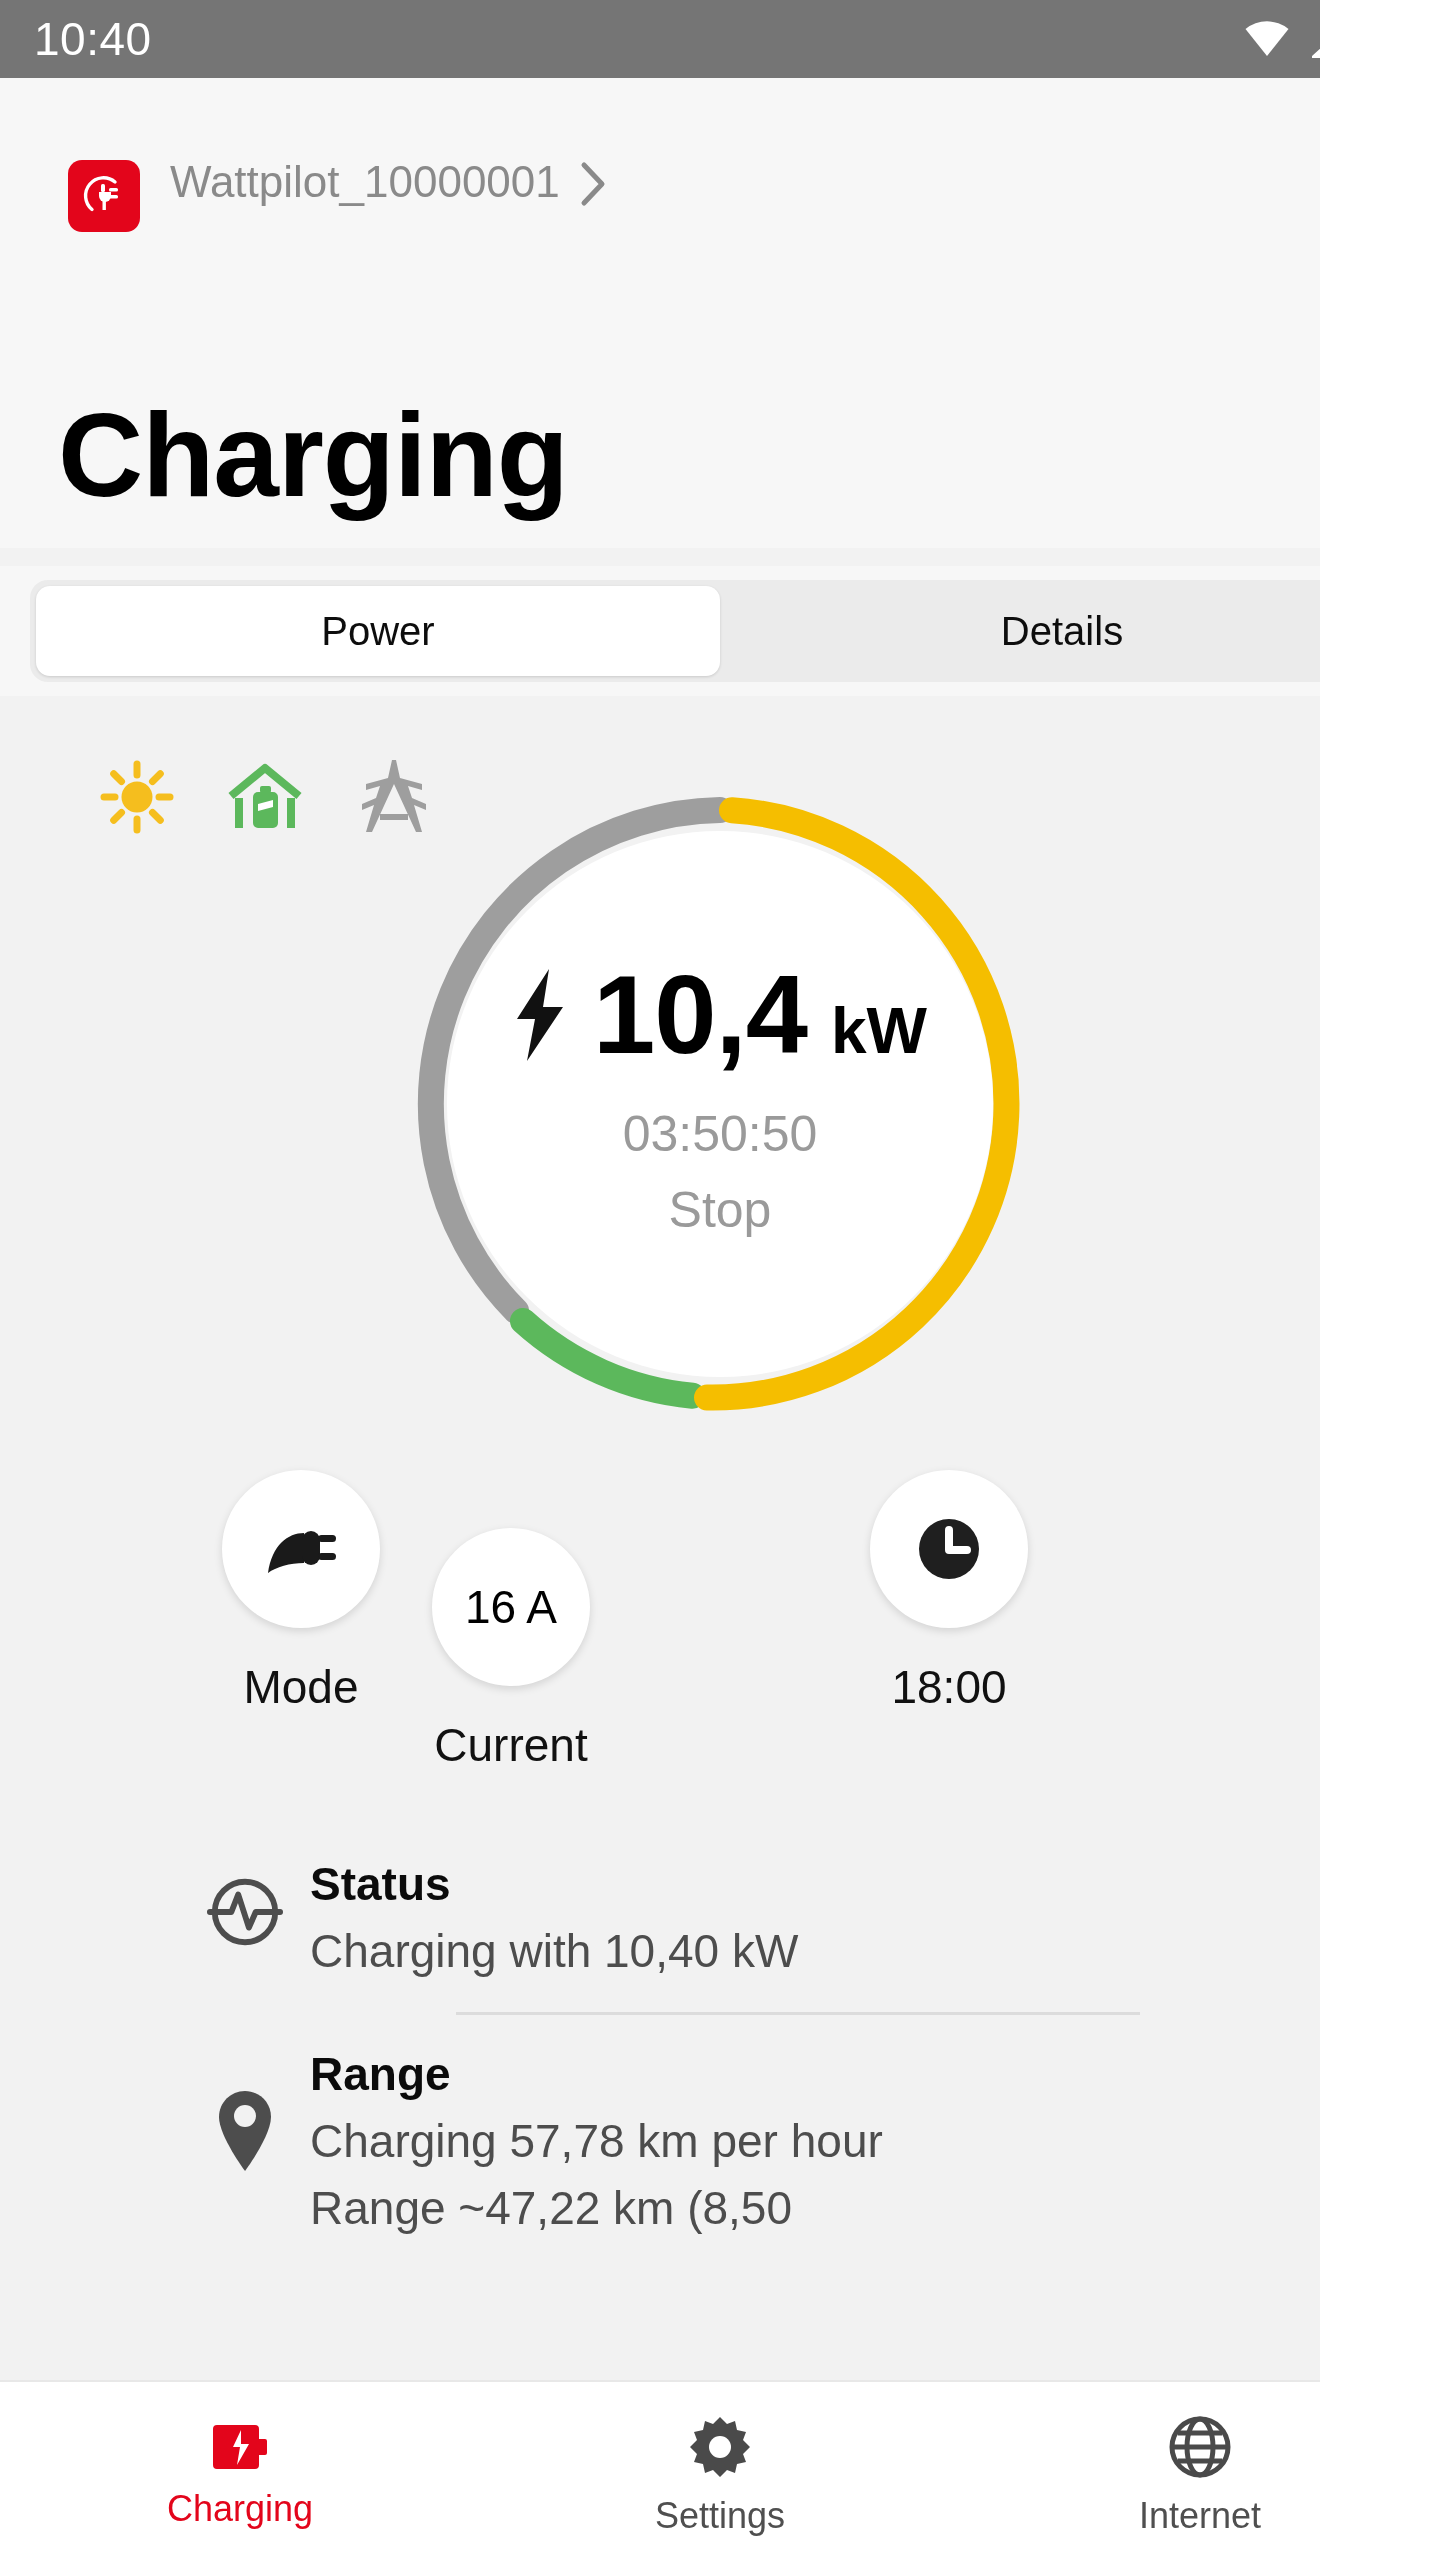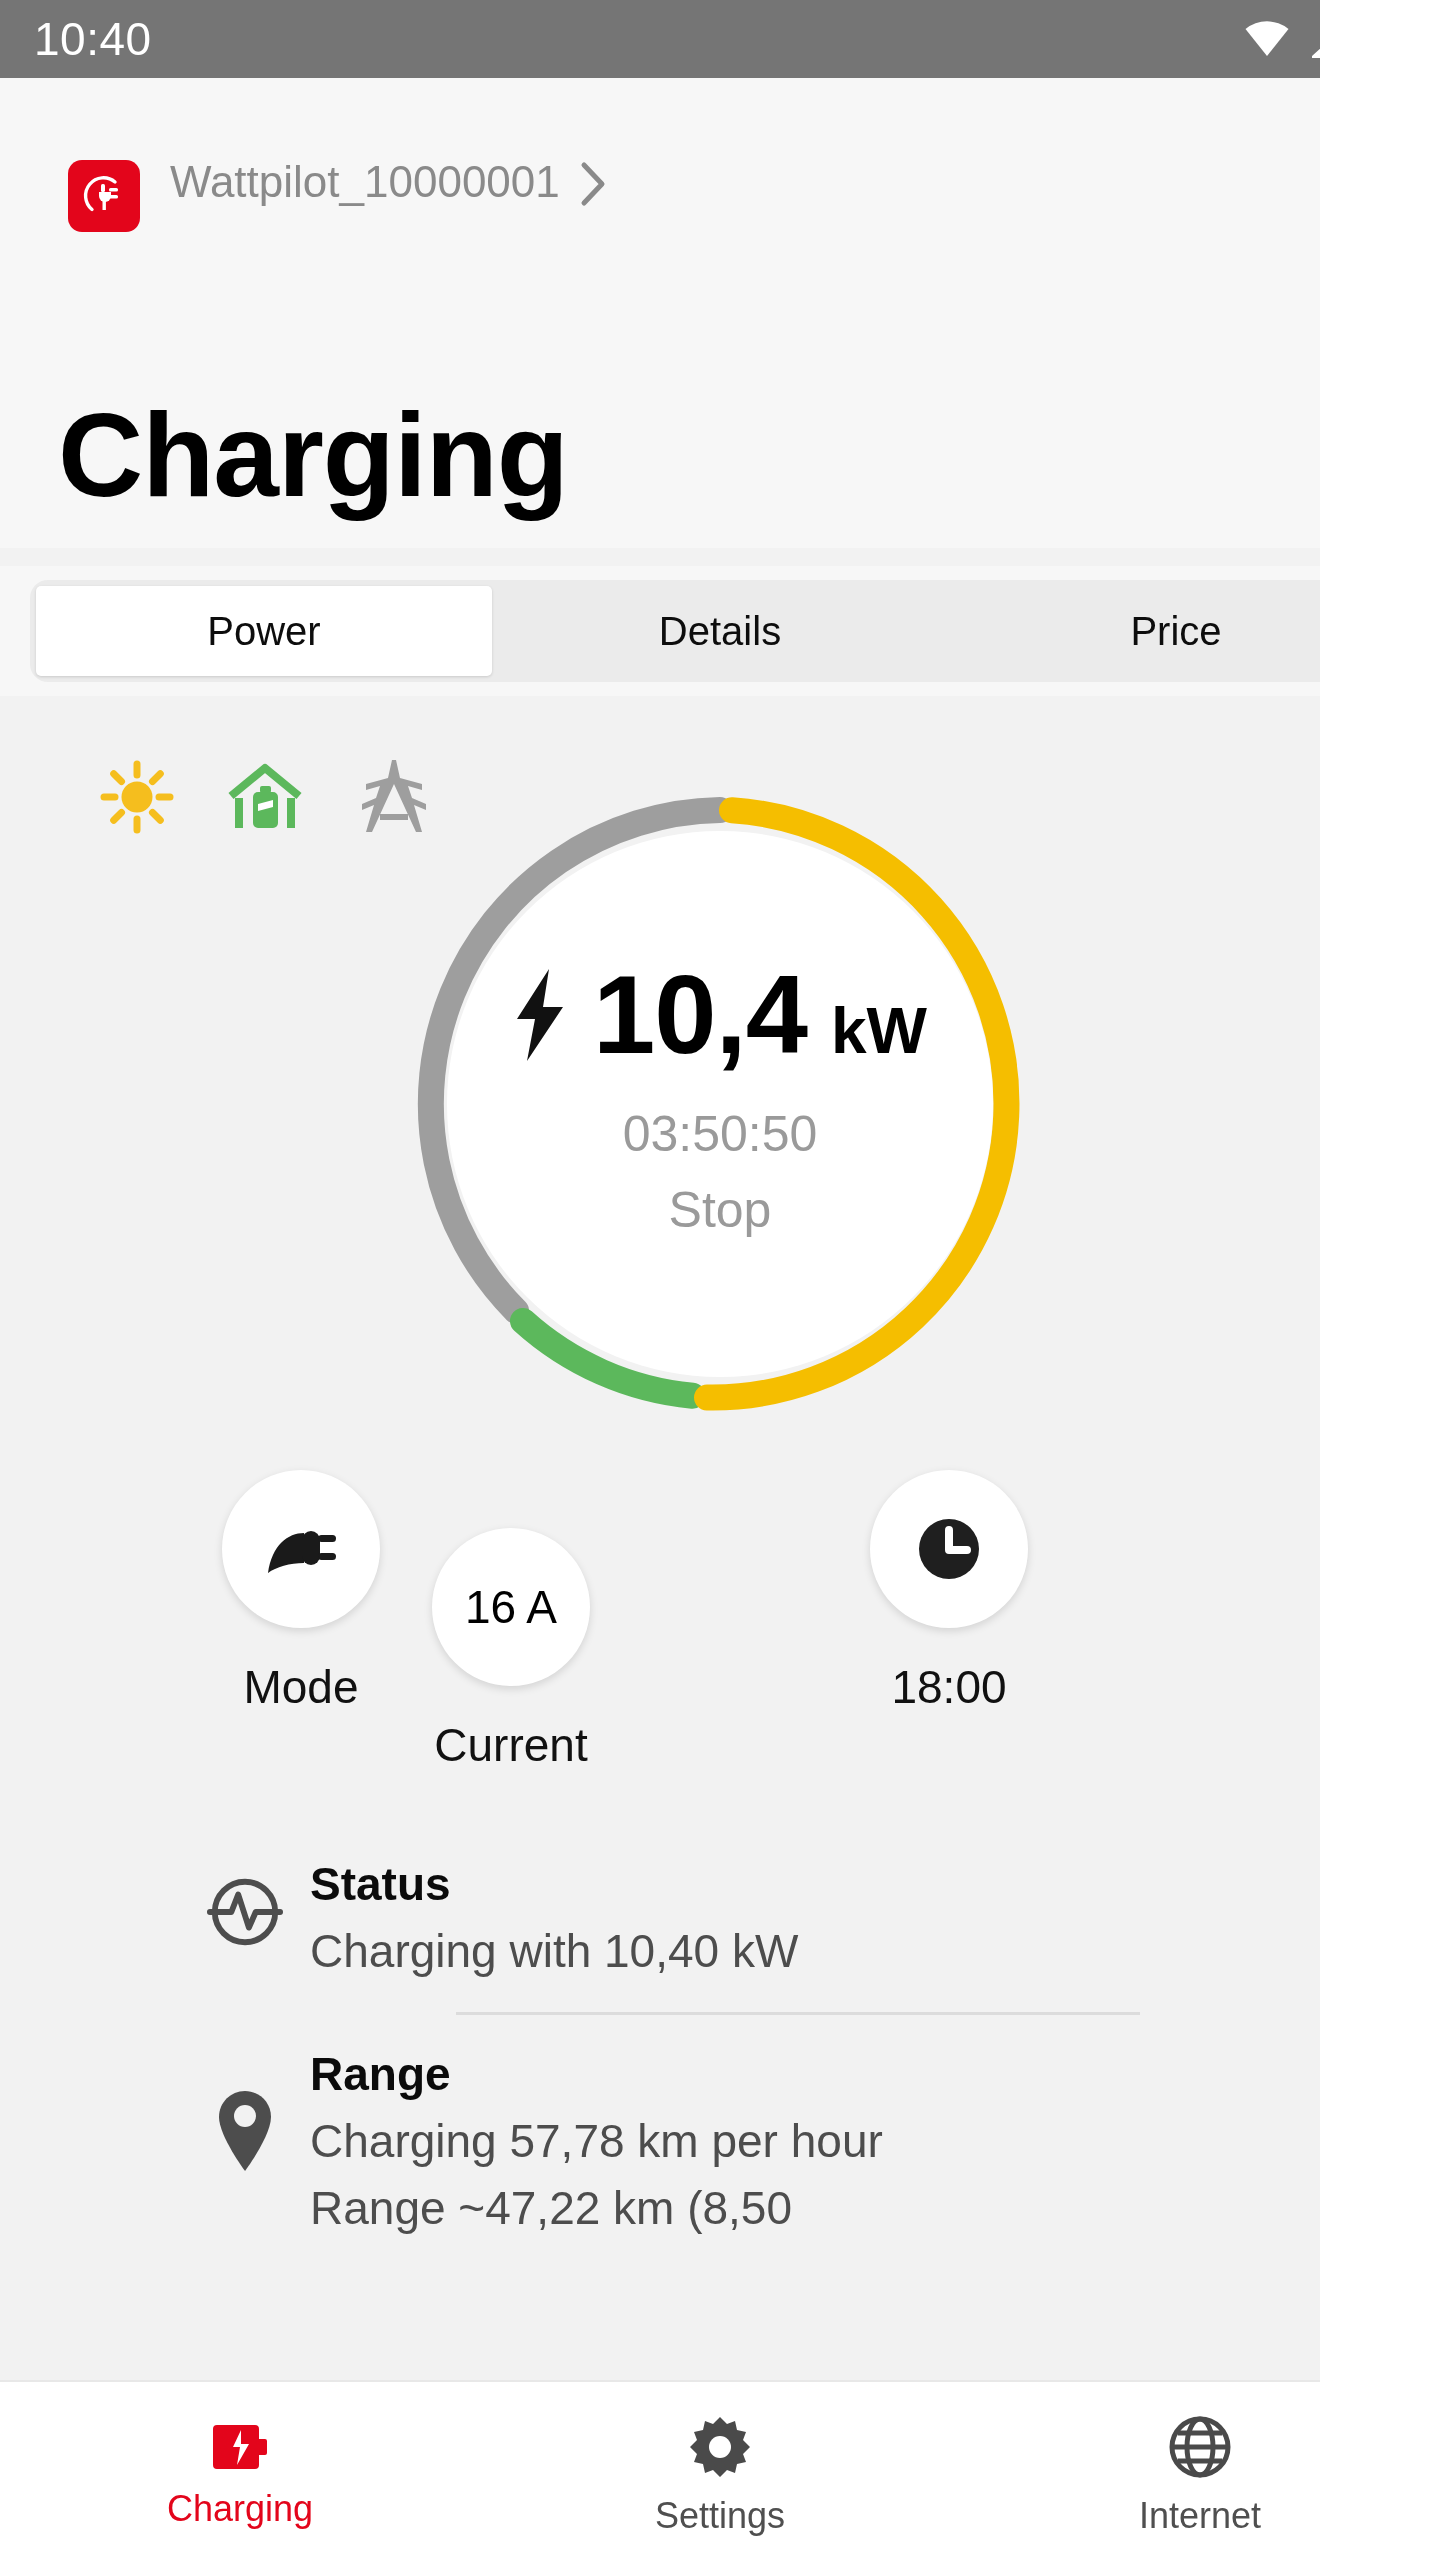--- a/index.html
+++ b/index.html
@@ -121,21 +121,21 @@
     display: flex;
     padding: 6px;
   }
   .tab {
     flex: 1;
     display: flex;
     align-items: center;
     justify-content: center;
     font-size: 40px;
     color: #0d0d0d;
-    border-radius: 5px;
+    border-radius: 14px;
     cursor: pointer;
     line-height: 1;
   }
   .tab.active {
     background: #ffffff;
     box-shadow: 0 1px 3px rgba(0,0,0,0.14);
   }
 
   
   .content {
@@ -388,23 +388,20 @@
     <div class="page-title">Charging</div>
   </div>
 
   <div class="tabbar-wrap">
     <div class="tabbar">
       <div class="tab active">
           <span>Power</span>
         </div>
       <div class="tab">
           <span>Details</span>
-        </div>
-      <div class="tab">
-          <span>Price</span>
         </div>
     </div>
   </div>
 
   <div class="content">
 
     <div class="sources">
       <span>
         <svg width="74" height="74" viewBox="0 0 74 74">
           <circle cx="37" cy="37" r="15.5" fill="#F5BE1E"></circle>

